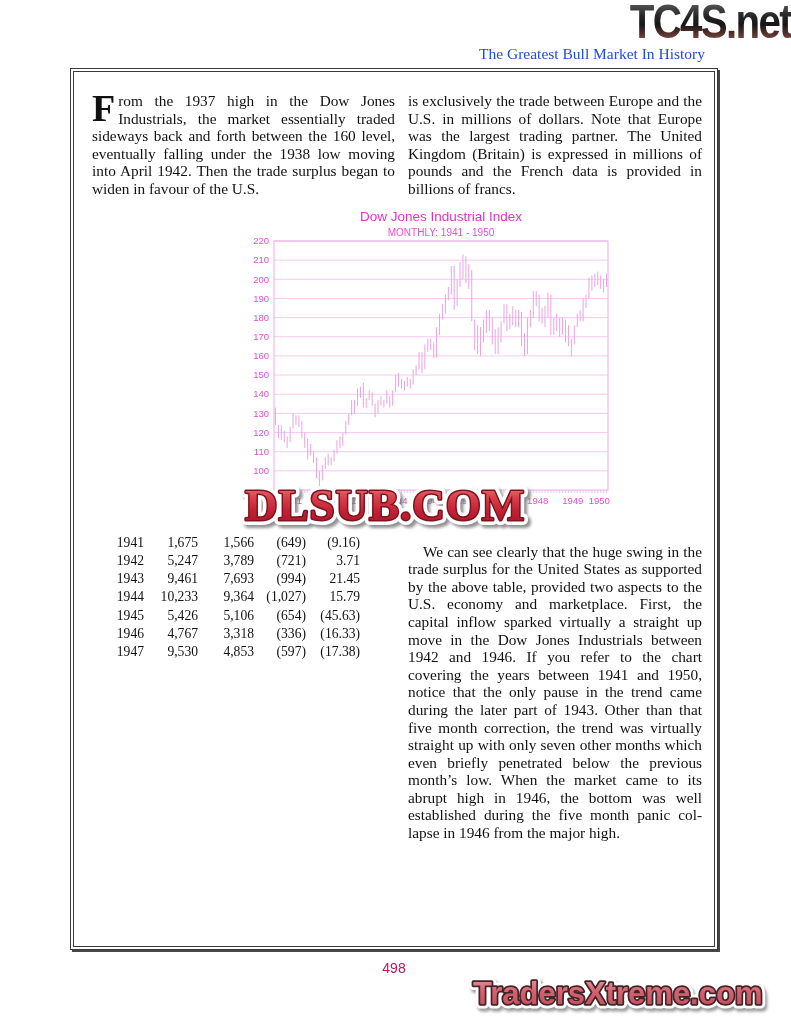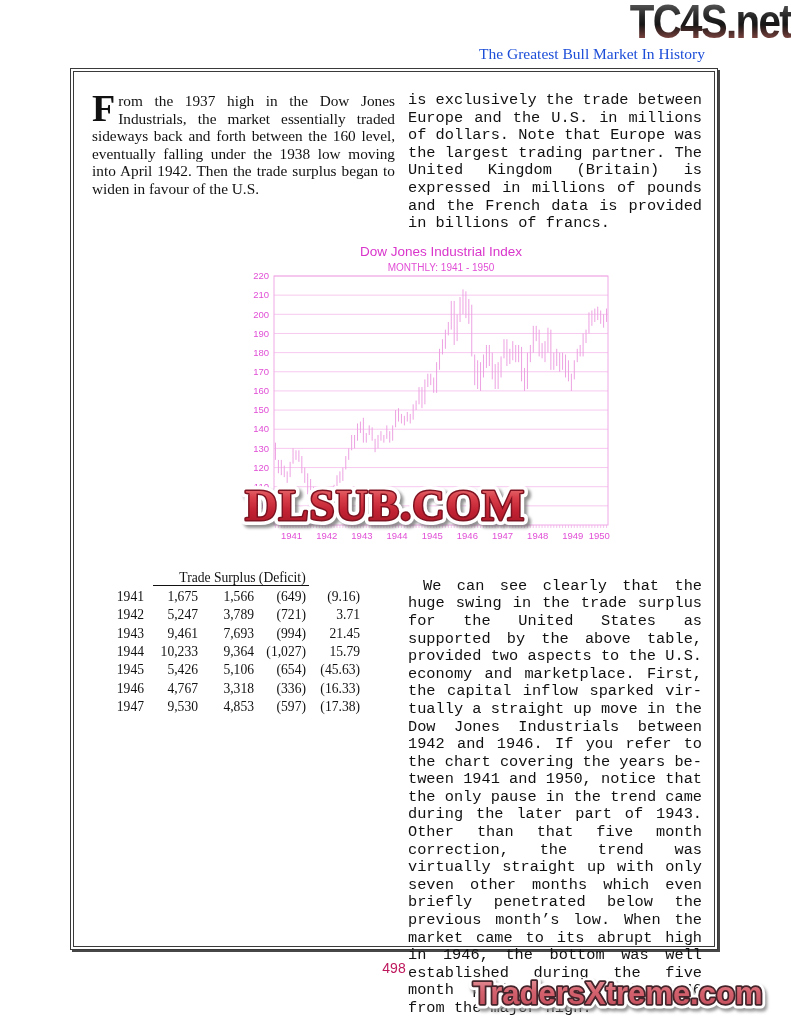--- a/index.html
+++ b/index.html
@@ -27,21 +27,21 @@
     border:1px solid #3a3a3a;box-shadow:2px 2px 0 #474747;background:#fff;
     box-sizing:border-box;
   }
   .page-inner{
     position:absolute;left:2px;top:2px;right:2px;bottom:2px;
     border:1px solid #3a3a3a;box-sizing:border-box;
     padding:20px 12px 0 18px;
   }
   .cols{display:flex;gap:13px;}
   .col-l{width:303px;flex:0 0 303px;}
-  .col-r{flex:1;font-family:Liberation Mono, monospace;}
+  .col-r{flex:1;}
   p.body-text{
     margin:0;font-size:15.3px;line-height:17.6px;text-align:justify;
   }
   p.indent{text-indent:15px;}
   .dropcap{
     float:left;font-size:38px;line-height:29px;font-weight:bold;
     padding:2px 3px 0 0;
   }
   
   .chart-wrap{margin:10px 0 0 158px;width:380px;height:300px;}
@@ -352,21 +352,20 @@
           <text x="349.2105263157894" y="296" text-anchor="middle" fill="#e14fd6" font-size="9.5" font-family="Liberation Sans, sans-serif">1950</text>
           <text x="191" y="13" text-anchor="middle" fill="#d935cb" font-size="13.5" font-family="Liberation Sans, sans-serif">Dow Jones Industrial Index</text>
           <text x="191" y="28" text-anchor="middle" fill="#e14fd6" font-size="10" font-family="Liberation Sans, sans-serif">MONTHLY: 1941 - 1950</text>
         </svg>
     </div>
 
     <div class="cols" style="margin-top:18px;">
       <div class="col-l">
 
         <div class="trade-table">
-          <div class="tbl-title"><span>Trade Surplus (Deficit)</span></div>
           <div id="tbl-body">
               <div class="tbl-row">
                 <div>1941</div>
                 <div>1,675</div>
                 <div>1,566</div>
                 <div>(649)</div>
                 <div>(9.16)</div>
               </div>
               <div class="tbl-row">
                 <div>1942</div>

